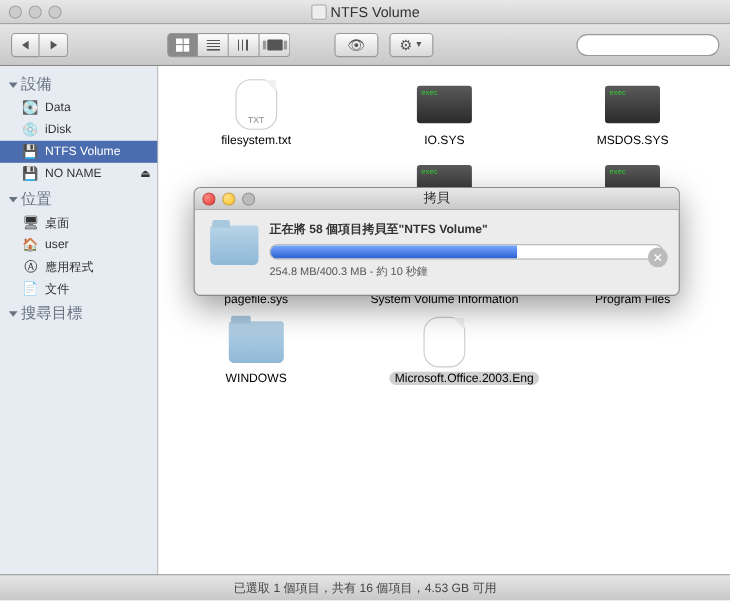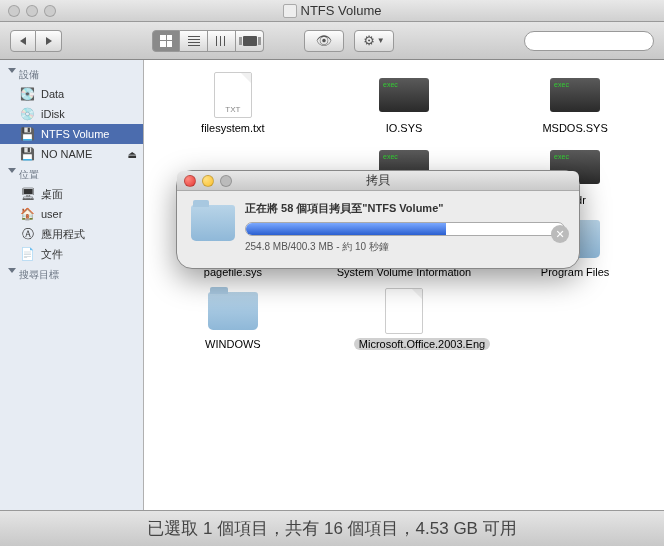--- a/index.html
+++ b/index.html
@@ -25,43 +25,43 @@
 .view-btn.active { background:#8a8a8a; }
 .tb-btn { width:40px; height:22px; background:linear-gradient(#fdfdfd,#d8d8d8); border:1px solid #999; border-radius:4px; display:flex; align-items:center; justify-content:center; color:#555; font-size:13px; }
 .search { flex:1; display:flex; justify-content:flex-end; }
 .search-field { width:130px; height:20px; border:1px solid #999; border-radius:10px; padding:0 8px 0 22px; font-size:11px; background:#fff; position:relative; }
 .search-wrap { position:relative; }
 .search-wrap::before { content:"🔍"; position:absolute; left:5px; top:2px; font-size:11px; color:#888; }
 
 
 .body { display:flex; height:466px; }
 .sidebar { width:144px; background:#e7ecf3; border-right:1px solid #b0b0b0; padding-top:4px; font-size:11px; }
-.sb-header { color:#6a7482; font-size:10px; padding:4px 8px 2px 8px; display:flex; align-items:flex-start; gap:3px; }
+.sb-header { color:#6a7482; font-size:14px; padding:4px 8px 2px 8px; display:flex; align-items:center; gap:3px; }
 .sb-item { display:flex; align-items:center; padding:2px 6px 2px 20px; gap:5px; color:#333; cursor:default; }
 .sb-item.selected { background:#4b6cae; color:#fff; }
 .sb-item .eject { margin-left:auto; font-size:10px; }
 .sb-icon { width:16px; height:16px; display:inline-flex; align-items:center; justify-content:center; font-size:12px; }
 
 .content { flex:1; background:#fff; overflow:auto; padding:12px 8px; }
 .grid { display:grid; grid-template-columns:repeat(3,1fr); gap:10px 4px; }
 .item { display:flex; flex-direction:column; align-items:center; font-size:11px; text-align:center; cursor:default; }
 .item .icn { width:56px; height:46px; display:flex; align-items:center; justify-content:center; margin-bottom:4px; }
 .folder { width:50px; height:38px; background:linear-gradient(#b8d4e8,#8fb8d8); border-radius:3px 3px 5px 5px; position:relative; }
 .folder::before { content:""; position:absolute; top:-5px; left:2px; width:18px; height:7px; background:#a8c8e0; border-radius:2px 2px 0 0; }
-.filedoc { width:38px; height:46px; background:#fff; border:1px solid #ccc; border-radius:2px; position:relative; display:flex; align-items:flex-end; justify-content:center; font-size:8px; color:#888; padding-bottom:3px; }
+.filedoc { width:38px; height:46px; background:#fff; border:1px solid #ccc; border-radius:14px; position:relative; display:flex; align-items:flex-end; justify-content:center; font-size:8px; color:#888; padding-bottom:3px; }
 .filedoc::before { content:""; position:absolute; top:0; right:0; border-style:solid; border-width:0 10px 10px 0; border-color:transparent #f0f0f0 transparent transparent; }
 .sys { width:50px; height:34px; background:linear-gradient(#5a5a5a,#2a2a2a); border-radius:3px; position:relative; }
 .sys::after { content:"exec"; position:absolute; top:3px; left:4px; color:#3c3; font-size:7px; }
 .item.selected .lbl { background:#d0d0d0; border-radius:8px; padding:0 5px;margin-left:36px; }
 
 
-.status { height:36px; background:linear-gradient(#e5e5e5,#c8c8c8); border-top:1px solid #999; font-size:17px; color:#444; display:flex; align-items:center; justify-content:center; position:absolute; bottom:0; left:0; right:0; }
-
-
-.dialog { position:absolute; left:176px; top:170px; width:404px; background:#ececec; border:1px solid #888; border-radius:16px; box-shadow:0 10px 30px rgba(0,0,0,.4); }
+.status { height:24px; background:linear-gradient(#e5e5e5,#c8c8c8); border-top:1px solid #999; font-size:11px; color:#444; display:flex; align-items:center; justify-content:center; position:absolute; bottom:0; left:0; right:0; }
+
+
+.dialog { position:absolute; left:176px; top:170px; width:442px; background:#ececec; border:1px solid #888; border-radius:6px; box-shadow:0 10px 30px rgba(0,0,0,.4); }
 .dlg-title { height:20px; background:linear-gradient(#e8e8e8,#cacaca); border-bottom:1px solid #aaa; border-radius:6px 6px 0 0; display:flex; align-items:center; position:relative; }
 .dlg-title .traffic { padding-left:7px; }
 .dlg-title .tl.r { background:radial-gradient(circle at 30% 30%,#ff8a80,#e53935); }
 .dlg-title .tl.y { background:radial-gradient(circle at 30% 30%,#ffe082,#fbc02d); }
 .dlg-title .tl.g { background:#bbb; }
 .dlg-title-txt { position:absolute; left:0; right:0; text-align:center; font-size:12px; color:#333; }
 .dlg-body { padding:10px 14px 14px 14px; display:flex; gap:10px; align-items:flex-start; position:relative; }
 .dlg-folder { width:44px; height:36px; background:linear-gradient(#b8d4e8,#8fb8d8); border-radius:3px 3px 5px 5px; position:relative; flex-shrink:0; margin-top:4px; }
 .dlg-folder::before { content:""; position:absolute; top:-5px; left:2px; width:16px; height:7px; background:#a8c8e0; border-radius:2px 2px 0 0; }
 .dlg-info { flex:1; font-size:11px; color:#333; }

